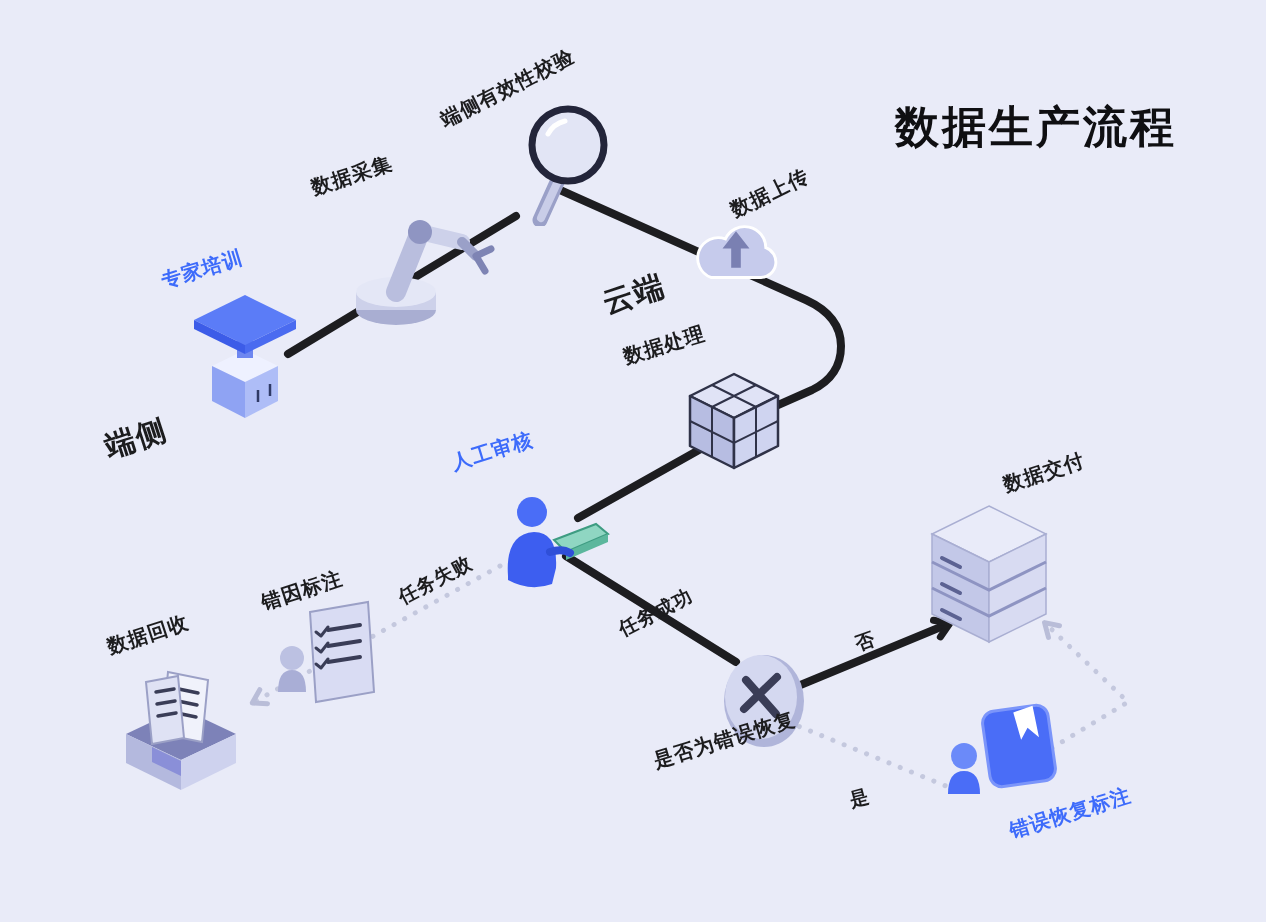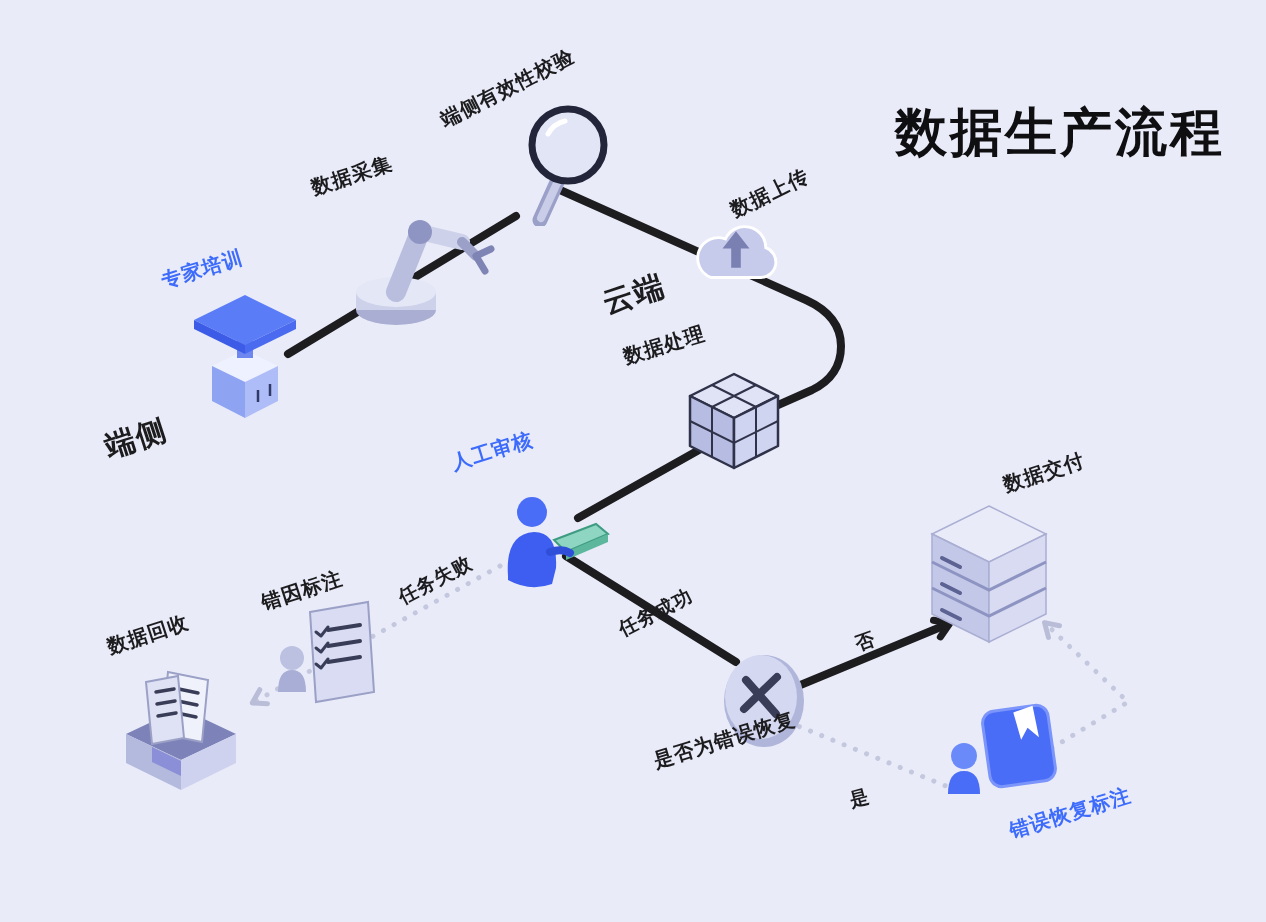--- a/index.html
+++ b/index.html
@@ -14,21 +14,21 @@
   .lbl {
     position:absolute; z-index:3; font-weight:700; color:#1c1c1e;
     white-space:nowrap; transform-origin:0 50%; letter-spacing:1px;
   }
   .lbl.blue { color:#3d6bfb; }
   .step { font-size:20px; }
   .zone { font-size:30px; letter-spacing:2px; }
   .edge-lbl { font-size:19px; }
   #title {
     position:absolute; z-index:3; left:895px; top:98px;
-    font-size:52px; font-weight:900; color:#0f0f12; letter-spacing:3px;
+    font-size:44px; font-weight:900; color:#0f0f12; letter-spacing:3px;
   }
 </style>
 </head>
 <body>
 
 <div id="canvas">
 
   <svg id="connectors" width="1266" height="922" viewBox="0 0 1266 922">
     <defs>
       <marker id="chev-black" markerWidth="30" markerHeight="30" refX="18" refY="13" orient="auto" markerUnits="userSpaceOnUse">

